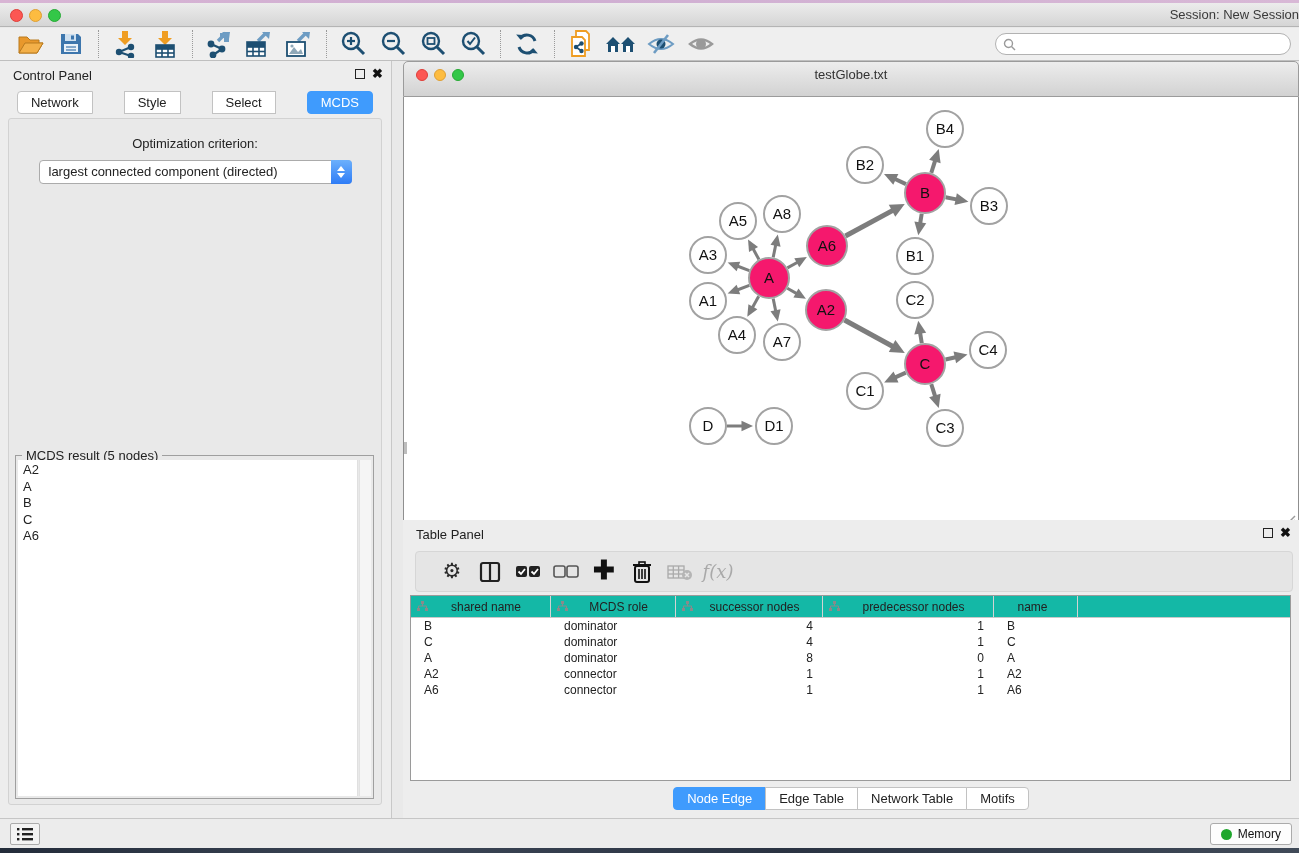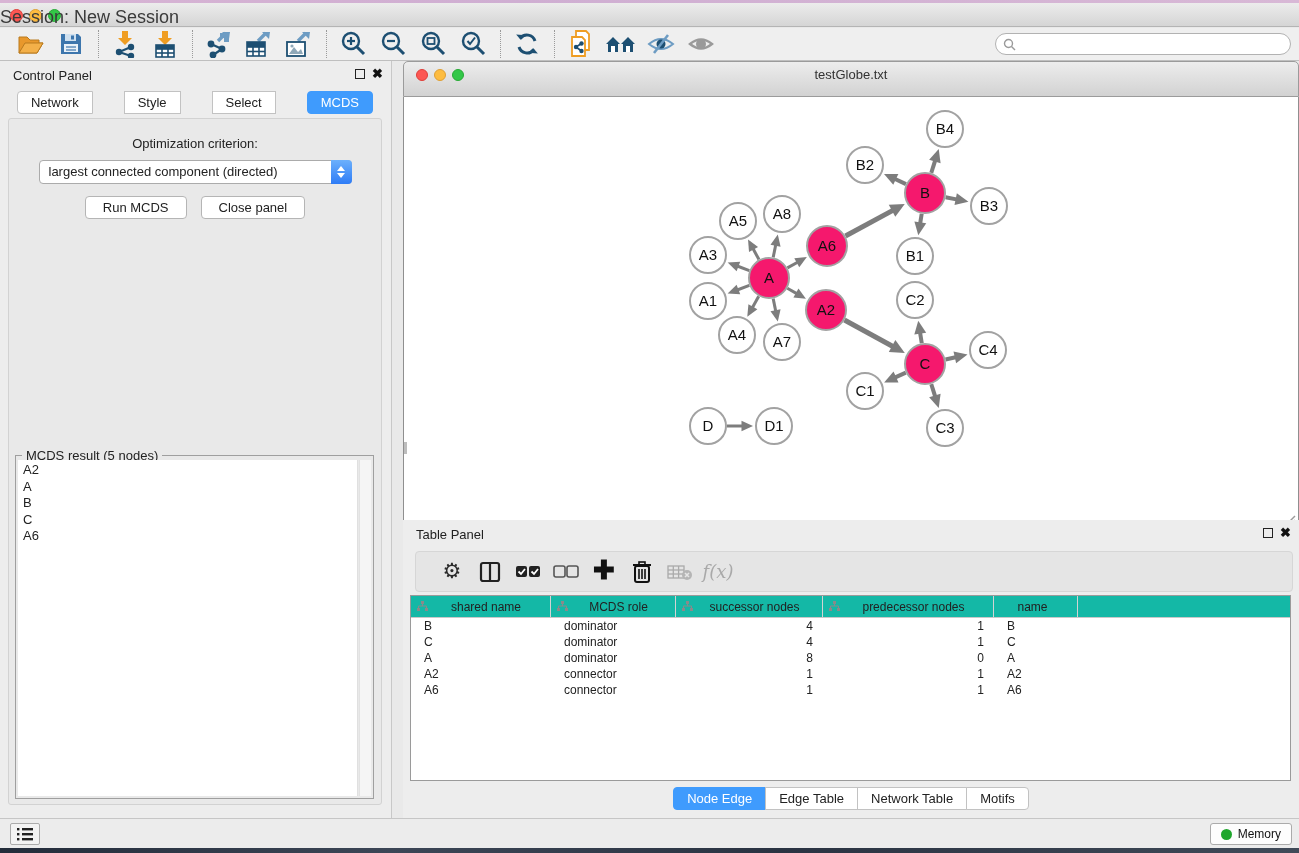--- a/index.html
+++ b/index.html
@@ -9,22 +9,22 @@
 
   
   #top-strip { position:absolute; left:0; top:0; width:1299px; height:3px;
     background:linear-gradient(90deg,#d8b4d4,#cfaed2 40%,#d8b8d6); }
   #titlebar { position:absolute; left:0; top:3px; width:1299px; height:24px;
     background:linear-gradient(#ececec,#d5d5d5); border-bottom:1px solid #b4b4b4; }
   .tl { position:absolute; top:6px; width:13px; height:13px; border-radius:50%; }
   #titlebar .tl.red   { left:10px; background:#fc5753; border:1px solid #df3e39; }
   #titlebar .tl.yellow{ left:29px; background:#fdbc40; border:1px solid #de9f34; }
   #titlebar .tl.green { left:48px; background:#33c748; border:1px solid #27aa35; }
-  #window-title { position:absolute; left:0; right:0; top:4px; text-align:left;
-    font-size:18px; color:#3a3a3a; }
+  #window-title { position:absolute; left:0; right:0; top:4px; text-align:right;
+    font-size:13px; color:#3a3a3a; }
 
   
   #toolbar { position:absolute; left:0; top:28px; width:1299px; height:33px;
     background:#efefef; border-bottom:1px solid #bfbfbf;
     display:flex; align-items:center; padding:0 8px 0 14px; }
   .ticon { width:34px; height:30px; display:flex; align-items:center; justify-content:center;
     margin-right:6px; cursor:default; }
   .tsep { width:1px; height:28px; border-left:1px dotted #9a9a9a; margin:0 9px 0 4px; }
   #toolbar-search { margin-left:auto; width:296px; height:22px; background:#fff;
     border:1px solid #b2b2b2; border-radius:12px; display:flex; align-items:center; padding-left:7px; }
@@ -306,24 +306,20 @@
       <span class="cp-tab sel">MCDS</span>
     </div>
   <div id="cp-body">
     <div id="opt-label">Optimization criterion:</div>
     <div id="criterion">
       <span>largest connected component (directed)</span>
       <span class="stepper">
           <span class="chev-up"></span>
           <span class="chev-dn"></span>
         </span>
-    </div>
-    <div id="cp-buttons">
-      <button class="btn">Run MCDS</button>
-      <button class="btn">Close panel</button>
     </div>
     <div id="result-group">
       <span id="result-title">MCDS result (5 nodes)</span>
       <div id="result-list">
           <div>A2</div>
           <div>A</div>
           <div>B</div>
           <div>C</div>
           <div>A6</div>
         </div>

